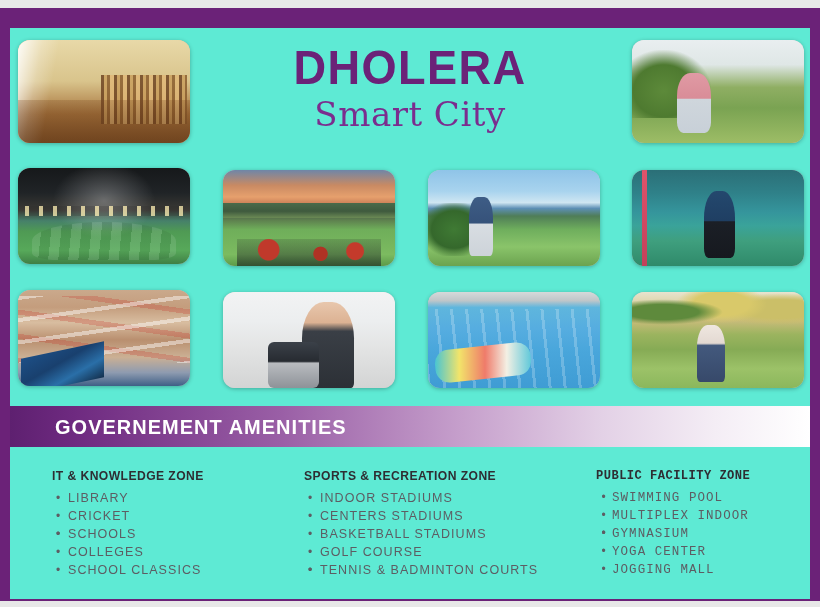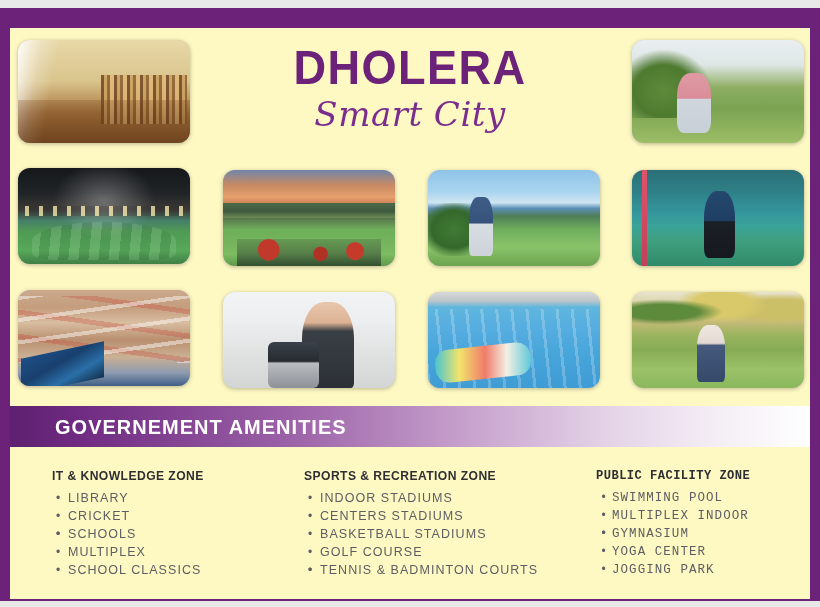--- a/index.html
+++ b/index.html
@@ -26,21 +26,21 @@
     box-sizing: border-box;
   }
 
   
   #canvas {
     position: absolute;
     left: 10px;
     top: 20px;
     width: 800px;
     height: 571px;
-    background: #fef9c3;
+    background: #5eead4;
     overflow: hidden;
   }
 
   
   #header {
     position: absolute;
     left: 0;
     top: 0;
     width: 800px;
     height: 140px;
@@ -58,21 +58,20 @@
     font-weight: bold;
     color: #6b2278;
     letter-spacing: 1.5px;
     line-height: 1.0;
     transform: scaleX(0.94);
     margin: 0;
   }
   #title-sub {
     font-family: "DejaVu Serif", serif;
     font-size: 34px;
-    font-style: italic;
     color: #7b2d8e;
     line-height: 1.1;
     margin-top: 4px;
     letter-spacing: 0.5px;
   }
 
   
   .tile {
     position: absolute;
     border-radius: 12px;
@@ -414,21 +413,21 @@
 
     <div id="zones">
 
       <div class="zone-col col-0">
         <div class="zone-title">IT &amp; KNOWLEDGE ZONE</div>
         <ul class="zone-list">
           <li><span class="bullet">•</span><span>LIBRARY</span></li>
           <li><span class="bullet">•</span><span>CRICKET</span></li>
           <li><span class="bullet">•</span></li>
           <li><span class="bullet">•</span><span>SCHOOLS</span></li>
-          <li><span class="bullet">•</span><span>MULTIPLEX</span></li>
+          <li><span class="bullet">•</span><span>COLLEGES</span></li>
           <li><span class="bullet">•</span><span>SCHOOL CLASSICS</span></li>
         </ul>
       </div>
 
       <div class="zone-col col-1">
         <div class="zone-title">SPORTS &amp; RECREATION ZONE</div>
         <ul class="zone-list">
           <li><span class="bullet">•</span><span>INDOOR STADIUMS</span></li>
           <li><span class="bullet">•</span><span>CENTERS STADIUMS</span></li>
           <li><span class="bullet">•</span><span>BASKETBALL STADIUMS</span></li>
@@ -439,20 +438,20 @@
       </div>
 
       <div class="zone-col col-2">
         <div class="zone-title">PUBLIC FACILITY ZONE</div>
         <ul class="zone-list">
           <li><span class="bullet">•</span><span>SWIMMING POOL</span></li>
           <li><span class="bullet">•</span><span>MULTIPLEX INDOOR</span></li>
           <li><span class="bullet">•</span></li>
           <li><span class="bullet">•</span><span>GYMNASIUM</span></li>
           <li><span class="bullet">•</span><span>YOGA CENTER</span></li>
-          <li><span class="bullet">•</span><span>JOGGING PARK</span></li>
+          <li><span class="bullet">•</span><span>JOGGING MALL</span></li>
         </ul>
       </div>
 
     </div>
 
   </div>
 </div>
 
 </body></html>

